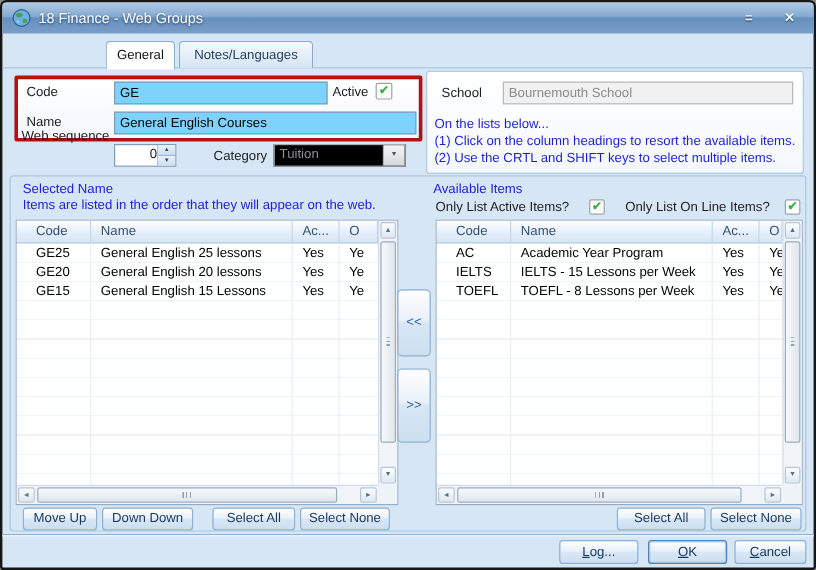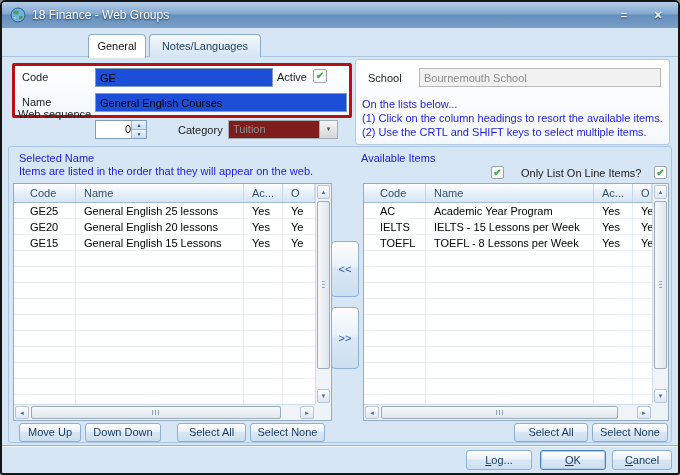--- a/index.html
+++ b/index.html
@@ -25,34 +25,34 @@
     border:1px solid #8caccc;border-bottom:none;border-radius:4px 4px 0 0;
     background:linear-gradient(#f4f9fd,#d4e4f3);text-align:center;line-height:22px;color:#25435f;}
   .tab.active{background:#fff;height:24px;z-index:2;color:#111;}
   .tab-general{left:88px;width:58px;}
   .tab-notes{left:149px;width:112px;}
   
   .annotation-box{position:absolute;left:12px;top:63px;width:340px;height:55px;box-sizing:border-box;
     border:3px solid #b31212;border-radius:2px;background:linear-gradient(#ffffff,#f3f7fc);z-index:2;}
   .flabel{position:absolute;z-index:3;color:#1c1c1c;}
   .tinput{position:absolute;z-index:3;box-sizing:border-box;height:19px;border:1px solid #7f9db9;
-    background:#1d4ed8;font-family:"Liberation Sans",sans-serif;font-size:11px;padding:0 4px;color:#000;}
+    background:#7dd3fc;font-family:"Liberation Sans",sans-serif;font-size:11px;padding:0 4px;color:#000;}
   .checkbox{position:absolute;z-index:3;width:14px;height:14px;box-sizing:border-box;
     background:#fdfdfd;border:1px solid #9aa4a8;border-radius:2px;text-align:center;
     line-height:12px;font-size:10px;font-weight:bold;color:#3fae49;}
   .spinner{position:absolute;z-index:3;left:95px;top:120px;width:52px;height:19px;box-sizing:border-box;
     border:1px solid #7f9db9;background:#fff;}
   .spin-val{position:absolute;left:0;top:0;right:15px;line-height:17px;text-align:right;}
   .spin-btns{position:absolute;right:0;top:0;bottom:0;width:14px;border-left:1px solid #9ab8d6;}
   .spin-btn{position:absolute;left:0;right:0;height:8px;background:linear-gradient(#eaf2fa,#cddded);
     color:#1c4a7a;font-size:5px;text-align:center;line-height:8px;}
   .spin-up{top:0;border-bottom:1px solid #9ab8d6;}
   .spin-down{bottom:0;}
   .dropdown{position:absolute;z-index:3;left:228px;top:120px;width:110px;height:19px;box-sizing:border-box;
-    border:1px solid #a5acb2;background:#7f1d1d;color:#8b9094;}
+    border:1px solid #a5acb2;background:#000000;color:#8b9094;}
   .dd-text{position:absolute;left:4px;top:0;line-height:17px;}
   .dd-btn{position:absolute;right:0;top:0;bottom:0;width:17px;border-left:1px solid #aab0b5;
     background:linear-gradient(#f4f5f6,#d4d7da);color:#555;font-size:6px;text-align:center;line-height:16px;}
   .right-panel{position:absolute;left:355px;top:59px;width:315px;height:86px;box-sizing:border-box;
     border:1px solid #b3cbe2;border-radius:3px;background:linear-gradient(#ffffff,#f4f8fc);}
   .school-input{left:419px;top:68px;width:242px;background:#f1f1f1;border-color:#b9b9b9;color:#8b8b8b;}
   .instructions{position:absolute;left:362px;top:97px;width:302px;color:#1f1fd0;line-height:14px;}
   
   .lists-panel{position:absolute;left:8px;top:146px;width:664px;height:297px;box-sizing:border-box;
     border:1px solid #a9c7e2;border-radius:3px;}
@@ -207,20 +207,21 @@
         <div class="sbtn sh lf">◄</div>
         <div class="hthumb">
             <div class="grip"></div>
           </div>
         <div class="sbtn sh rt">►</div>
       </div>
       <div class="corner"></div>
     </div>
 
     <span class="blue-label" style="left:352px;top:5px;">Available Items</span>
+    <span class="flabel" style="left:354px;top:20px;">Only List Active Items?</span>
     <div class="checkbox" style="left:482px;top:19px;width:13px;height:13px;line-height:11px;">
       <span>✔</span>
     </div>
     <span class="flabel" style="left:512px;top:20px;">Only List On Line Items?</span>
     <div class="checkbox" style="left:645px;top:19px;width:13px;height:13px;line-height:11px;">
       <span>✔</span>
     </div>
 
     <div class="grid grid-right">
       <div class="grid-header">

